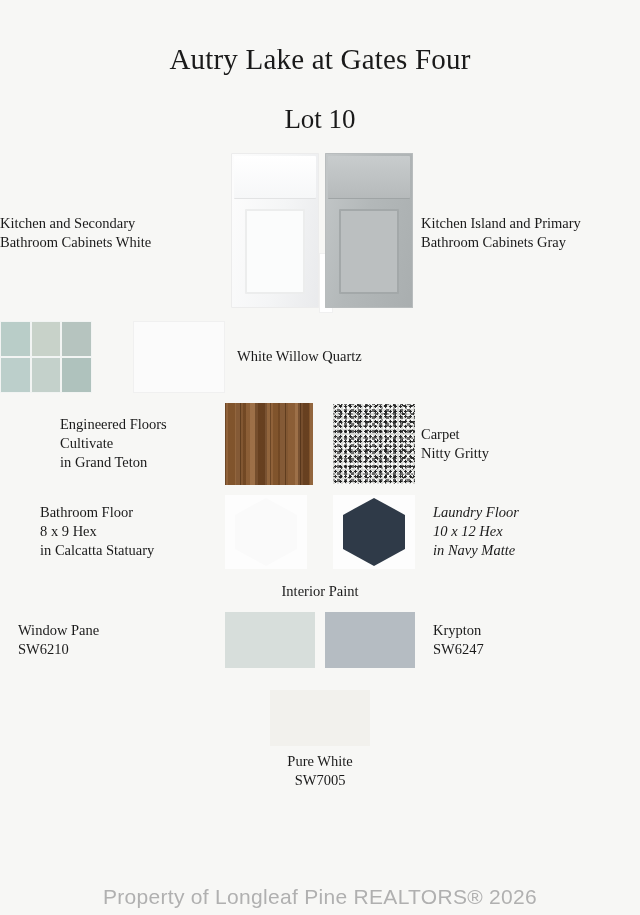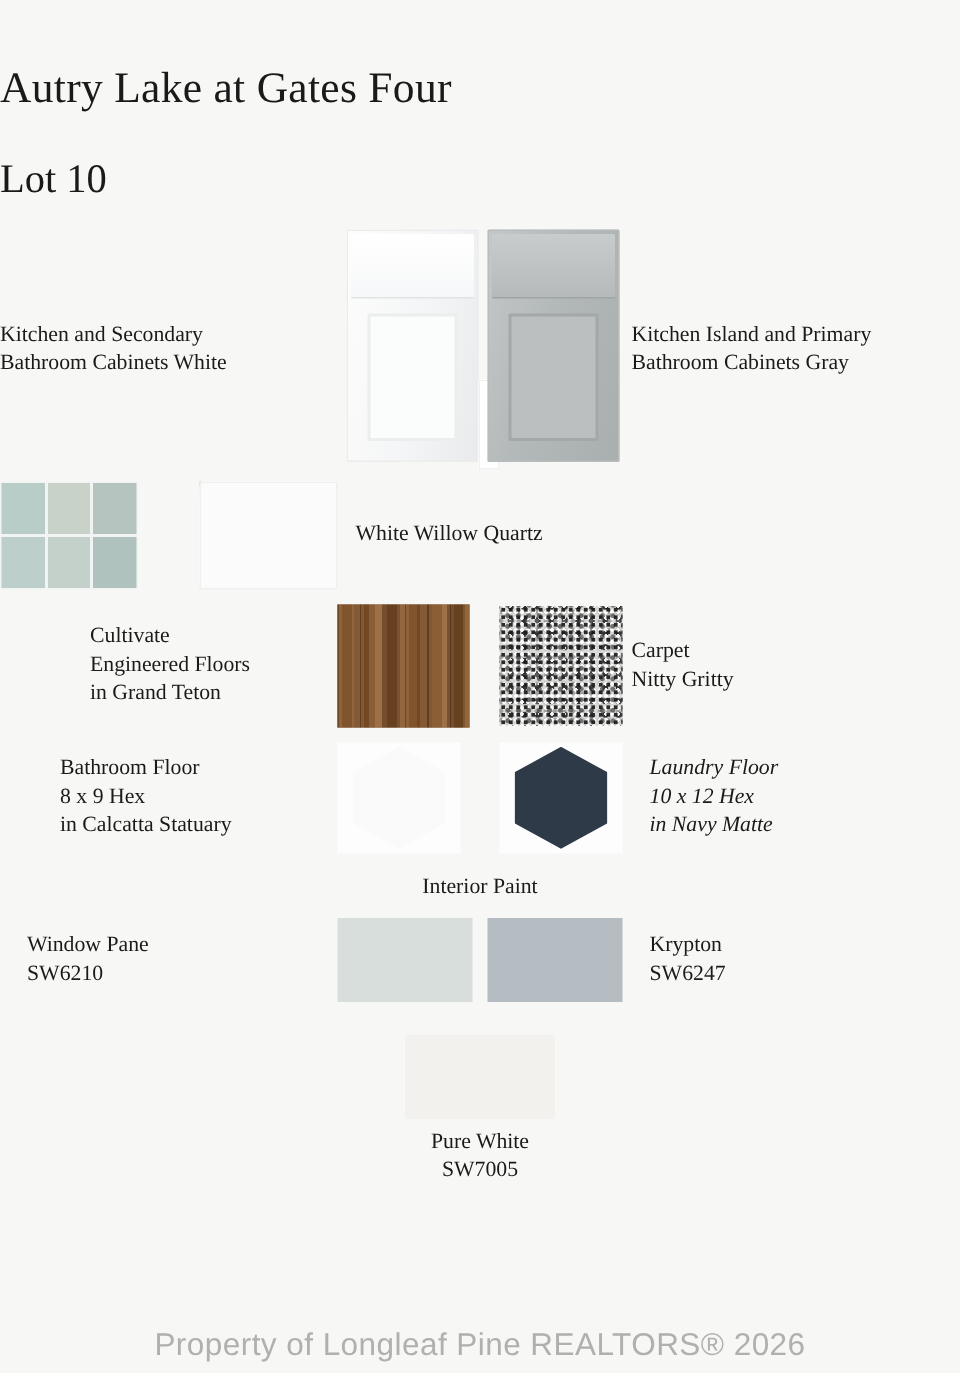--- a/index.html
+++ b/index.html
@@ -9,21 +9,21 @@
     width: 640px;
     height: 915px;
     background: #f7f7f5;
     font-family: "Liberation Serif", "DejaVu Serif", serif;
     color: #1a1a1a;
     position: relative;
     overflow: hidden;
   }
 
   
-  .title-block { padding-top: 44px; }
+  .title-block { padding-top: 44px; text-align: center; }
   .main-title {
     font-size: 29px;
     letter-spacing: 0.2px;
     line-height: 1.1;
     font-weight: 400;
   }
   .sub-title {
     font-size: 27px;
     margin-top: 28px;
     font-weight: 400;
@@ -234,22 +234,22 @@
     <div class="quartz"></div>
   </div>
 
   <div class="label label-right" style="padding-left:12px;">
     <div>White Willow Quartz</div>
   </div>
 </div>
 
 <div class="row fl-row">
   <div class="label label-left" style="text-align:left;padding-left:60px;">
+    <div>Engineered Floors</div>
     <div>Cultivate</div>
-    <div>Engineered Floors</div>
     <div>in Grand Teton</div>
   </div>
 
   <div class="swatch-pair">
     <div class="wood"></div>
     <div class="carpet"></div>
   </div>
 
   <div class="label label-right" style="">
     <div>Carpet</div>

